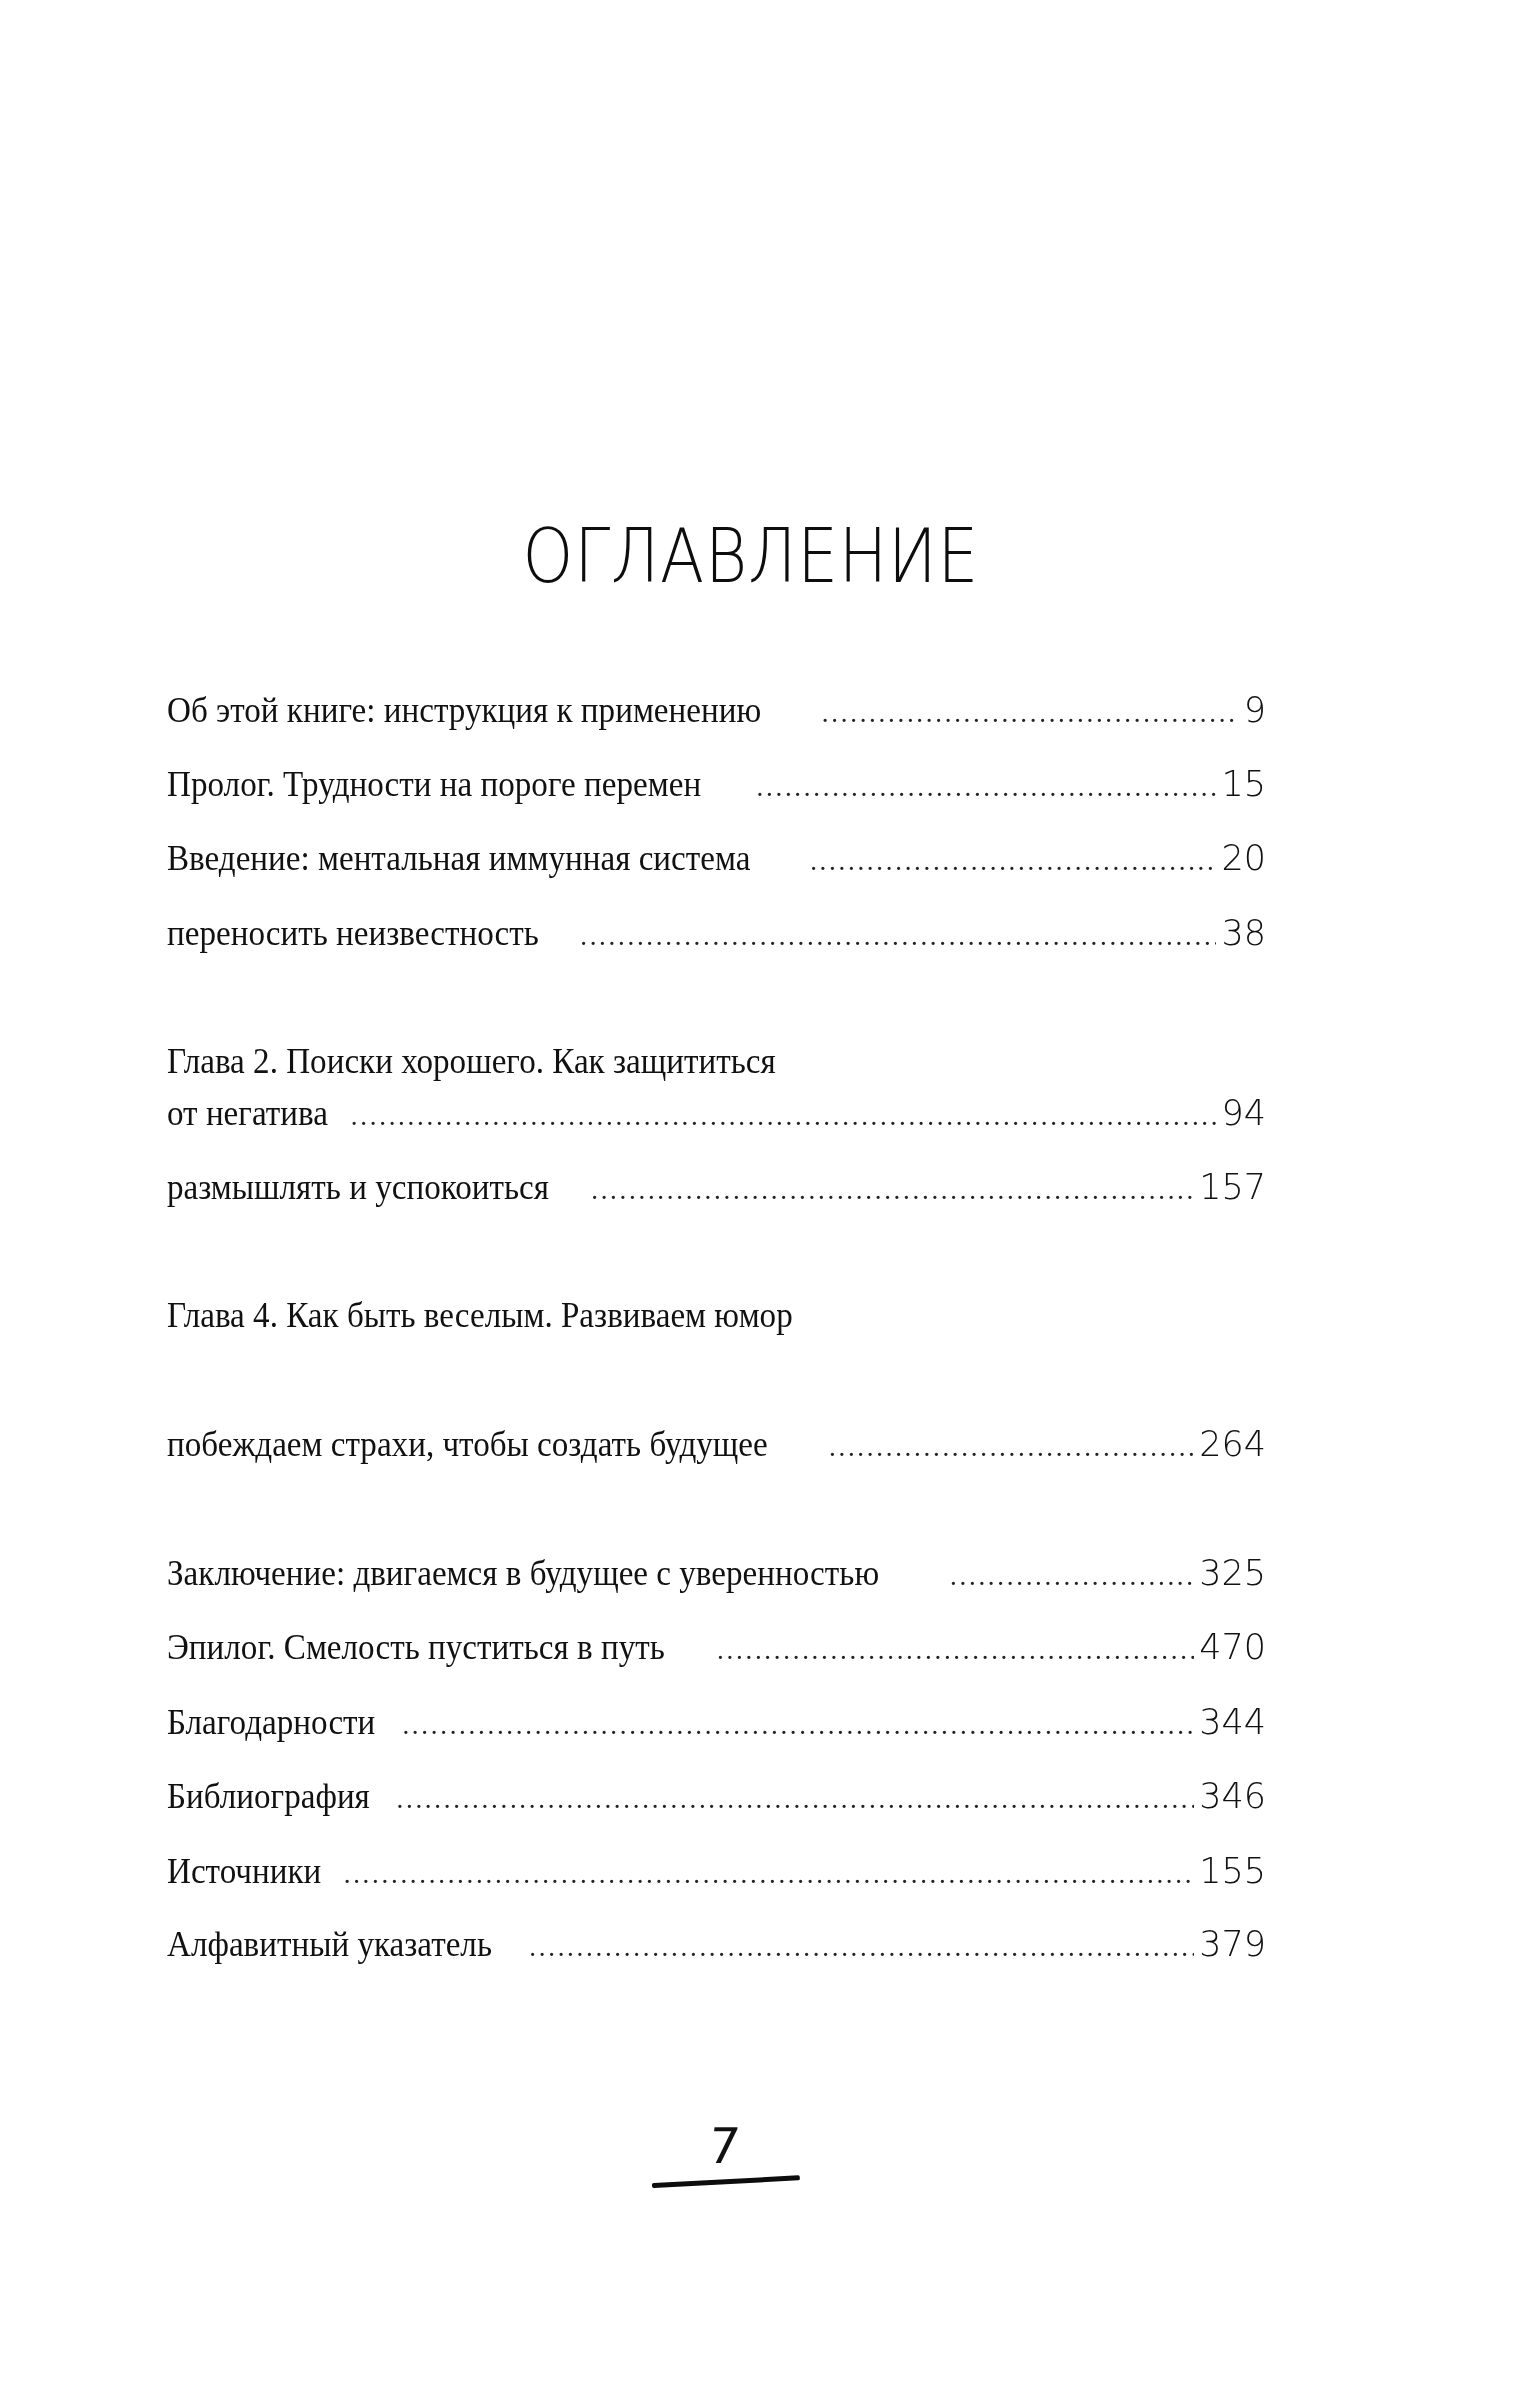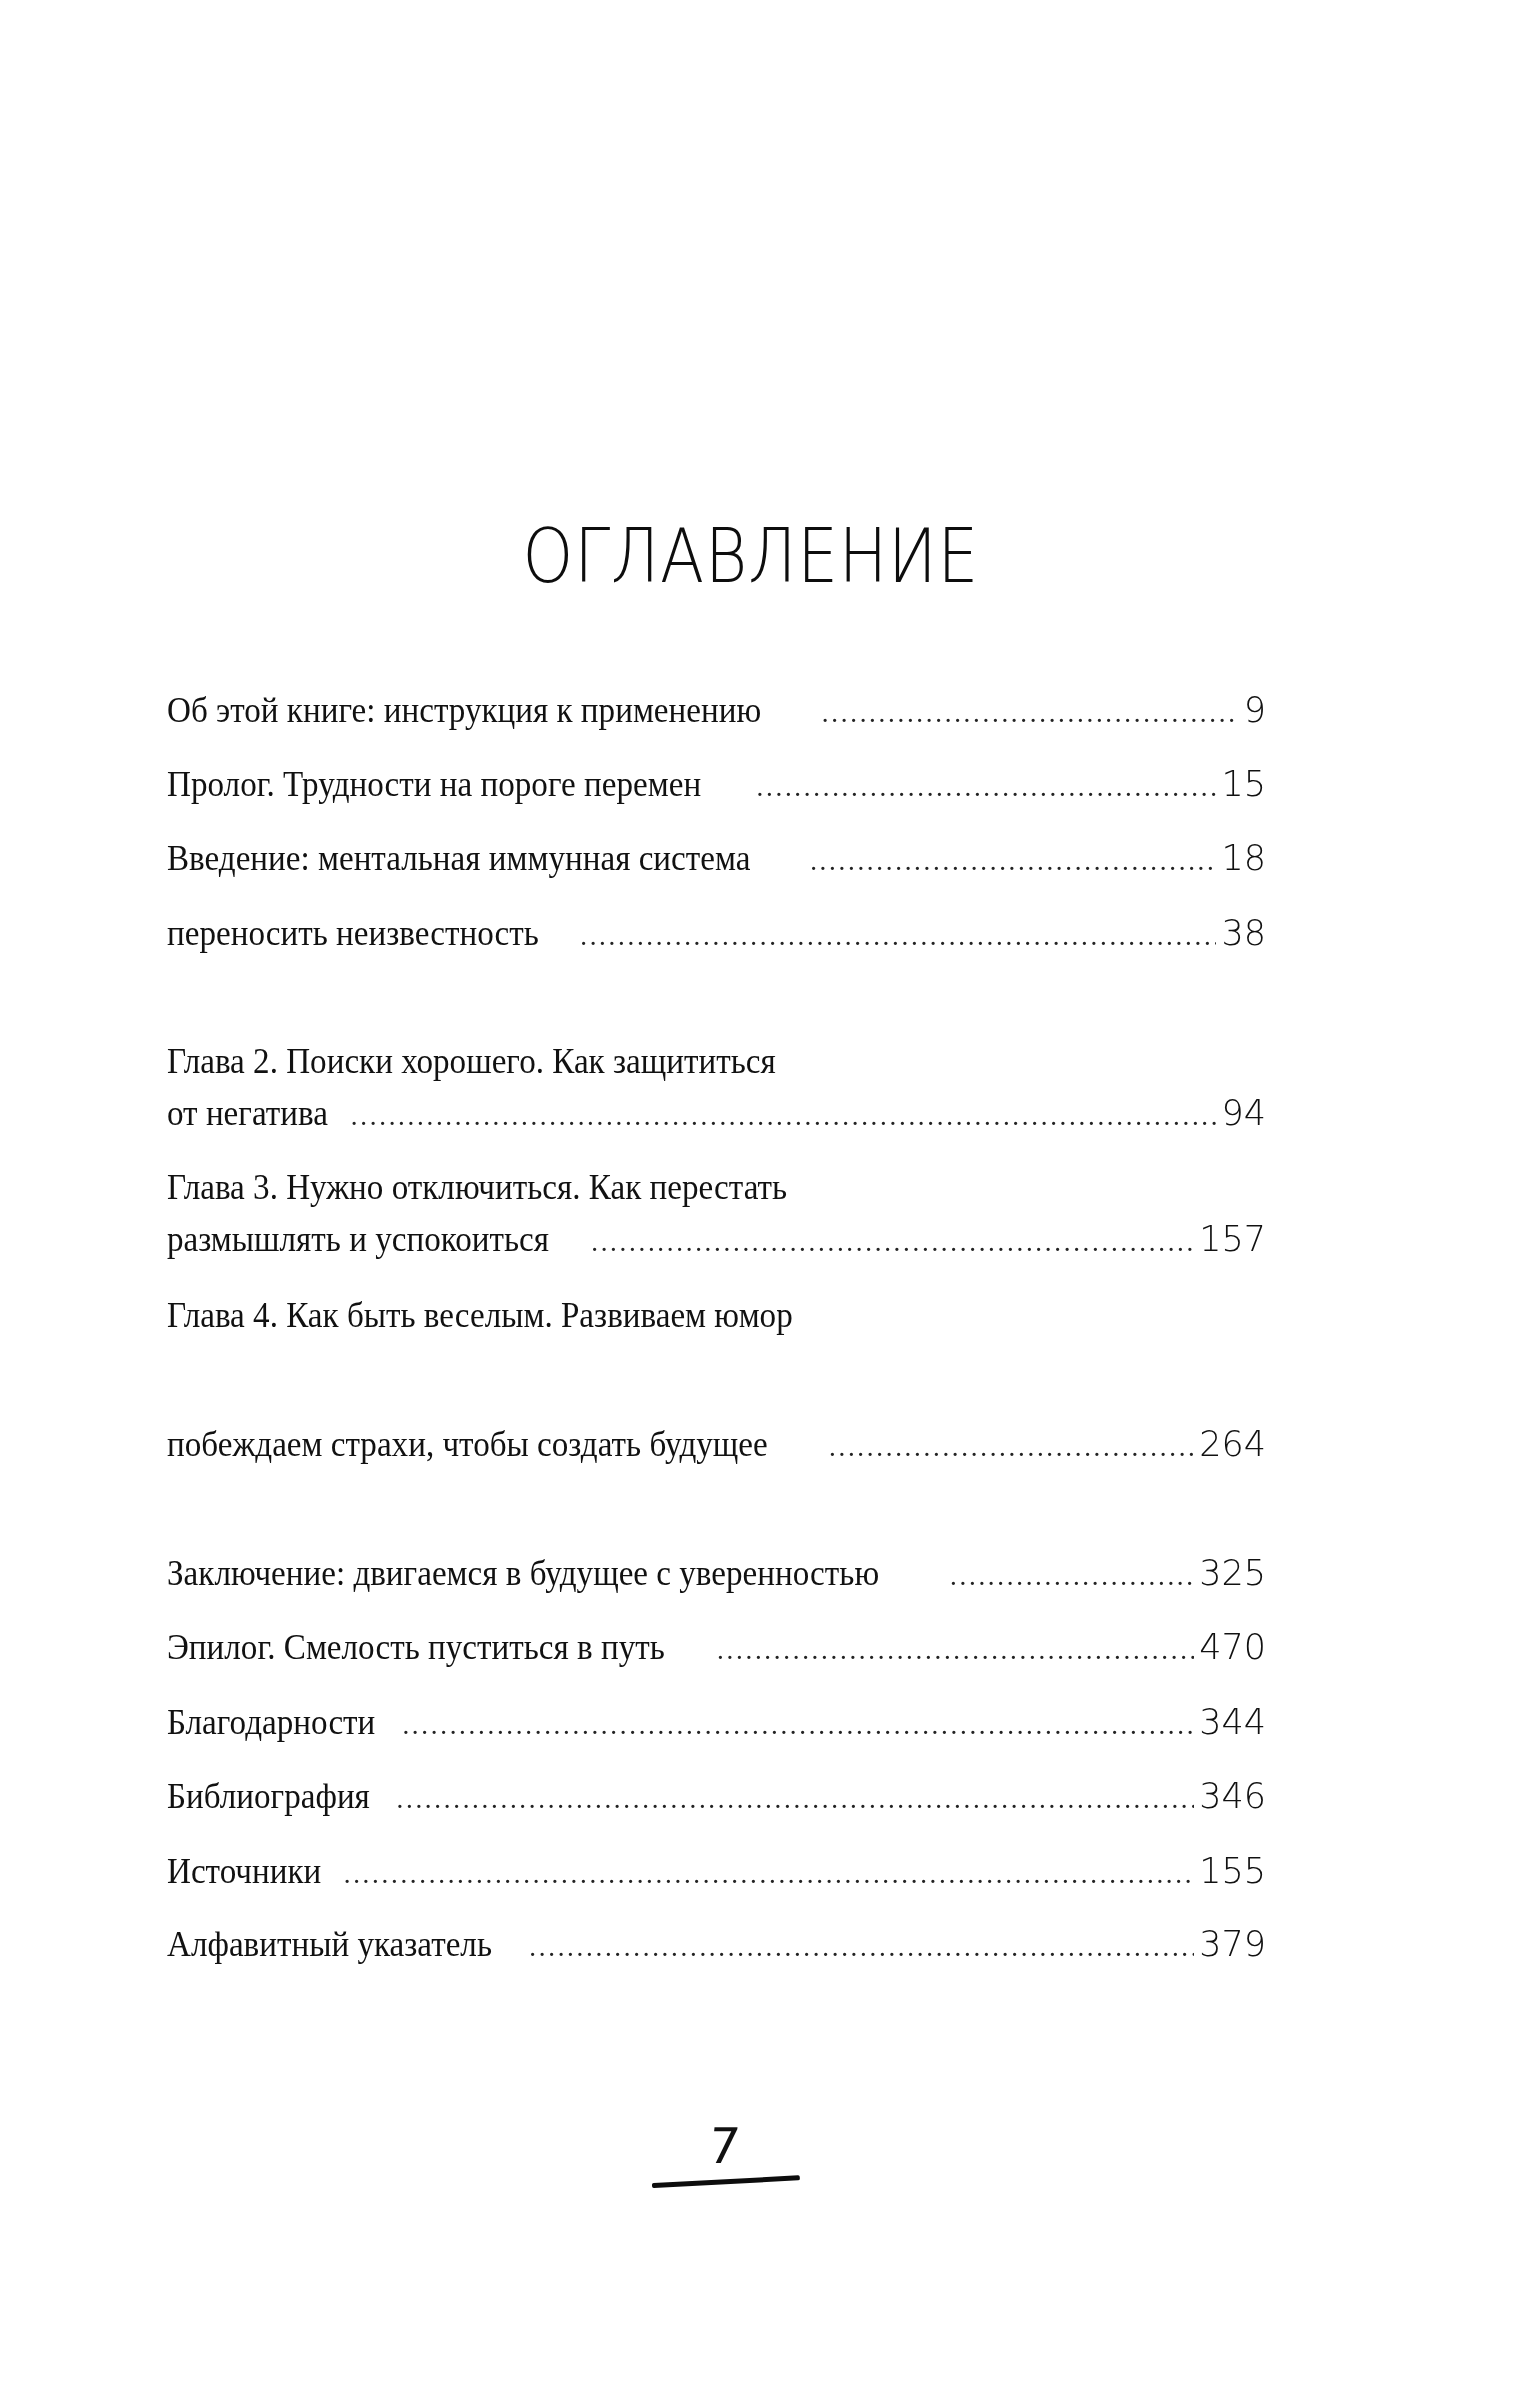--- a/index.html
+++ b/index.html
@@ -67,21 +67,21 @@
       <span class="toc-text">Пролог. Трудности на пороге перемен</span>
       <span class="toc-leader"></span>
       <span class="toc-page">15</span>
     </div>
   </div>
 
   <div class="toc-entry" style="top:832px">
     <div class="toc-line">
       <span class="toc-text">Введение: ментальная иммунная система</span>
       <span class="toc-leader"></span>
-      <span class="toc-page">18</span>
+      <span class="toc-page">20</span>
     </div>
   </div>
 
   <div class="toc-entry" style="top:907px">
     <div class="toc-line">
       <span class="toc-text">переносить неизвестность</span>
       <span class="toc-leader"></span>
       <span class="toc-page">38</span>
     </div>
   </div>
@@ -91,23 +91,20 @@
       <span class="toc-text">Глава 2. Поиски хорошего. Как защититься</span>
     </div>
     <div class="toc-line">
       <span class="toc-text">от негатива</span>
       <span class="toc-leader"></span>
       <span class="toc-page">94</span>
     </div>
   </div>
 
   <div class="toc-entry" style="top:1161px">
-    <div class="toc-line">
-      <span class="toc-text">Глава 3. Нужно отключиться. Как перестать</span>
-    </div>
     <div class="toc-line">
       <span class="toc-text">размышлять и успокоиться</span>
       <span class="toc-leader"></span>
       <span class="toc-page">157</span>
     </div>
   </div>
 
   <div class="toc-entry" style="top:1289px">
     <div class="toc-line">
       <span class="toc-text">Глава 4. Как быть веселым. Развиваем юмор</span>

